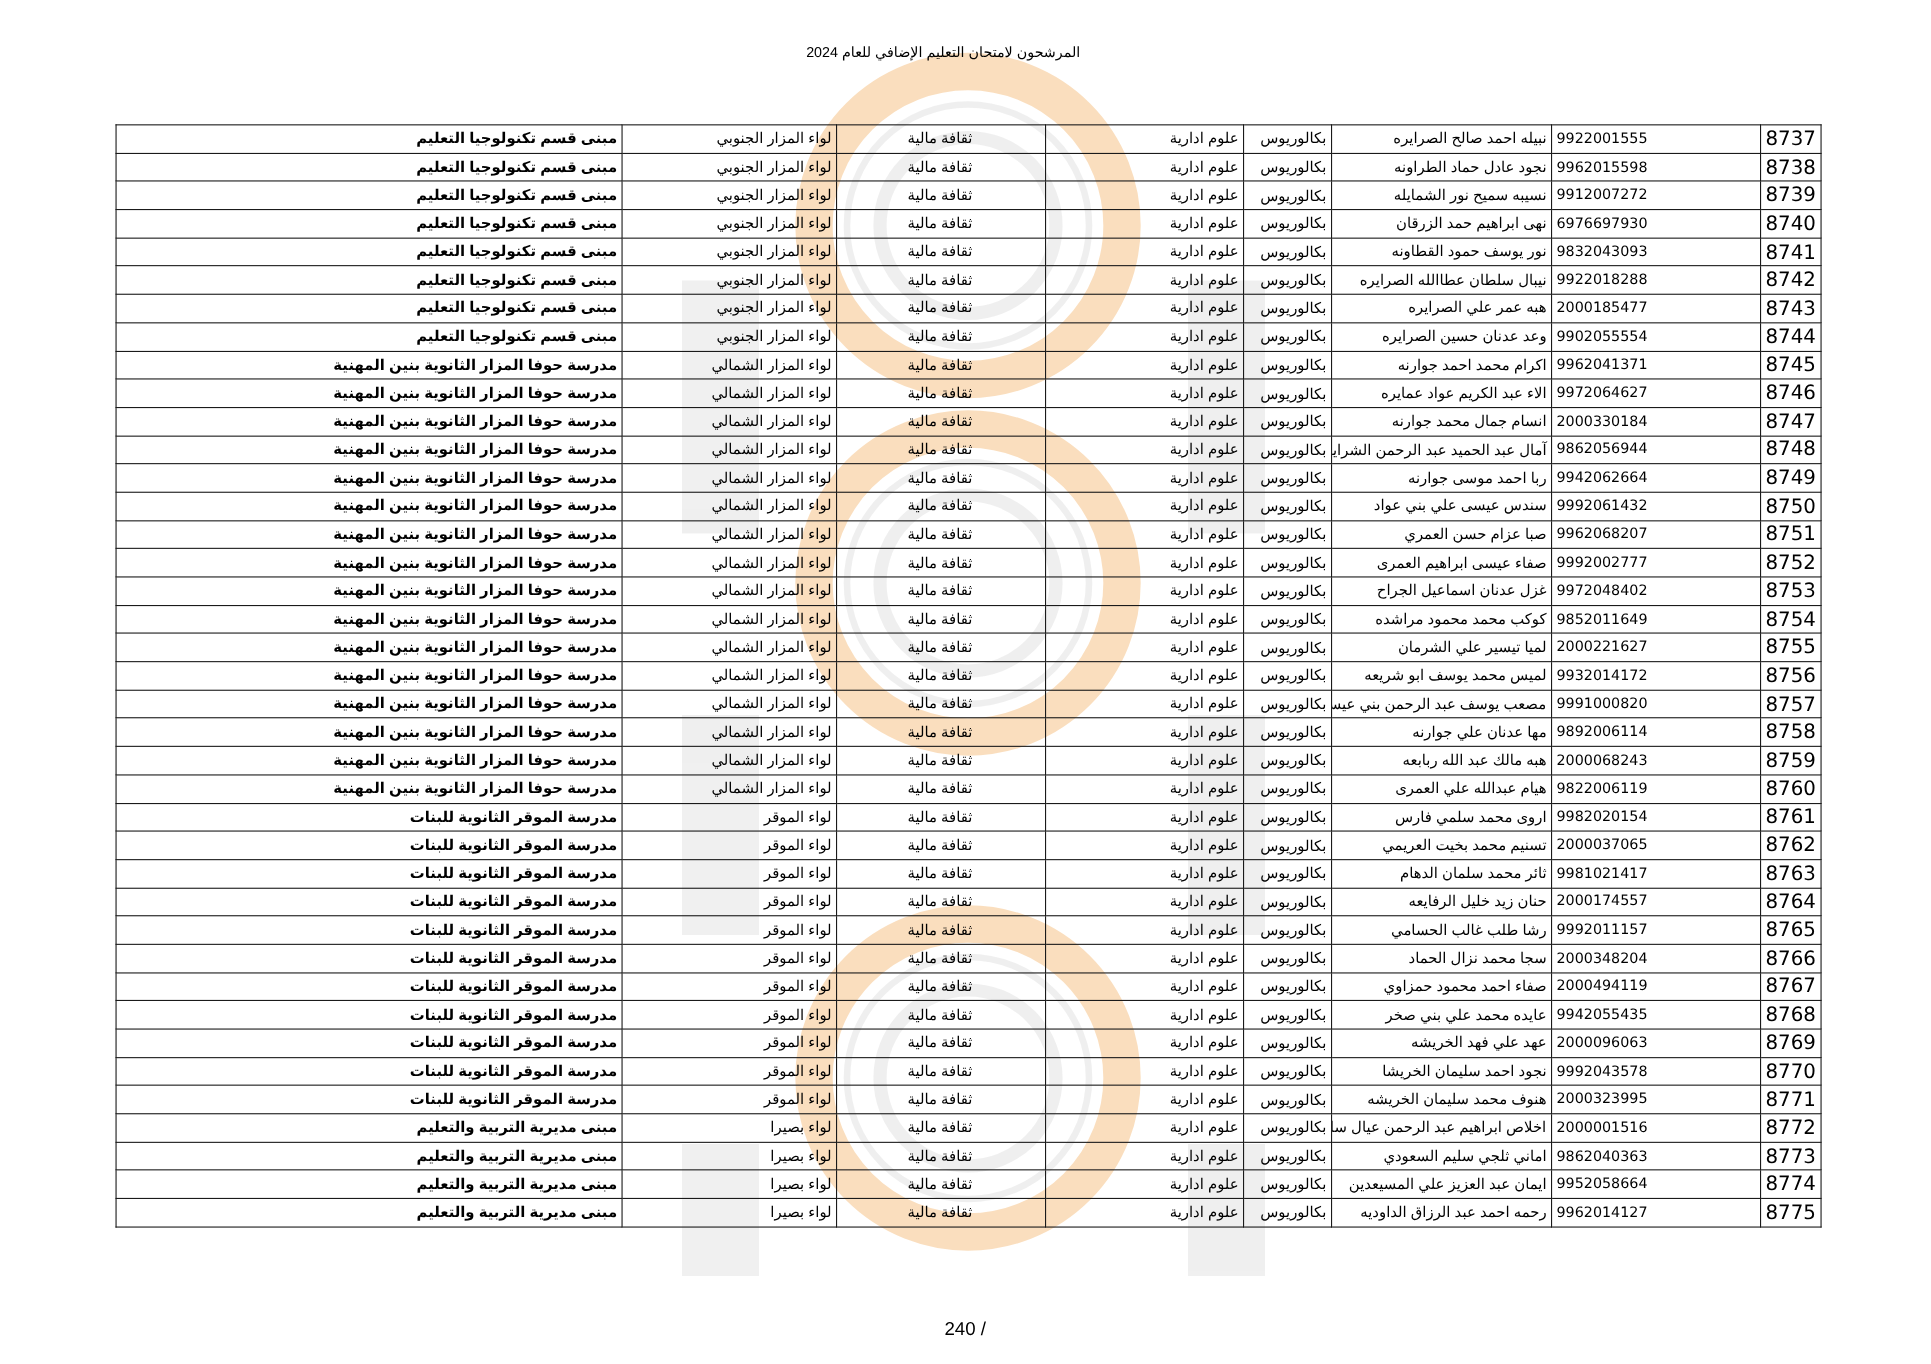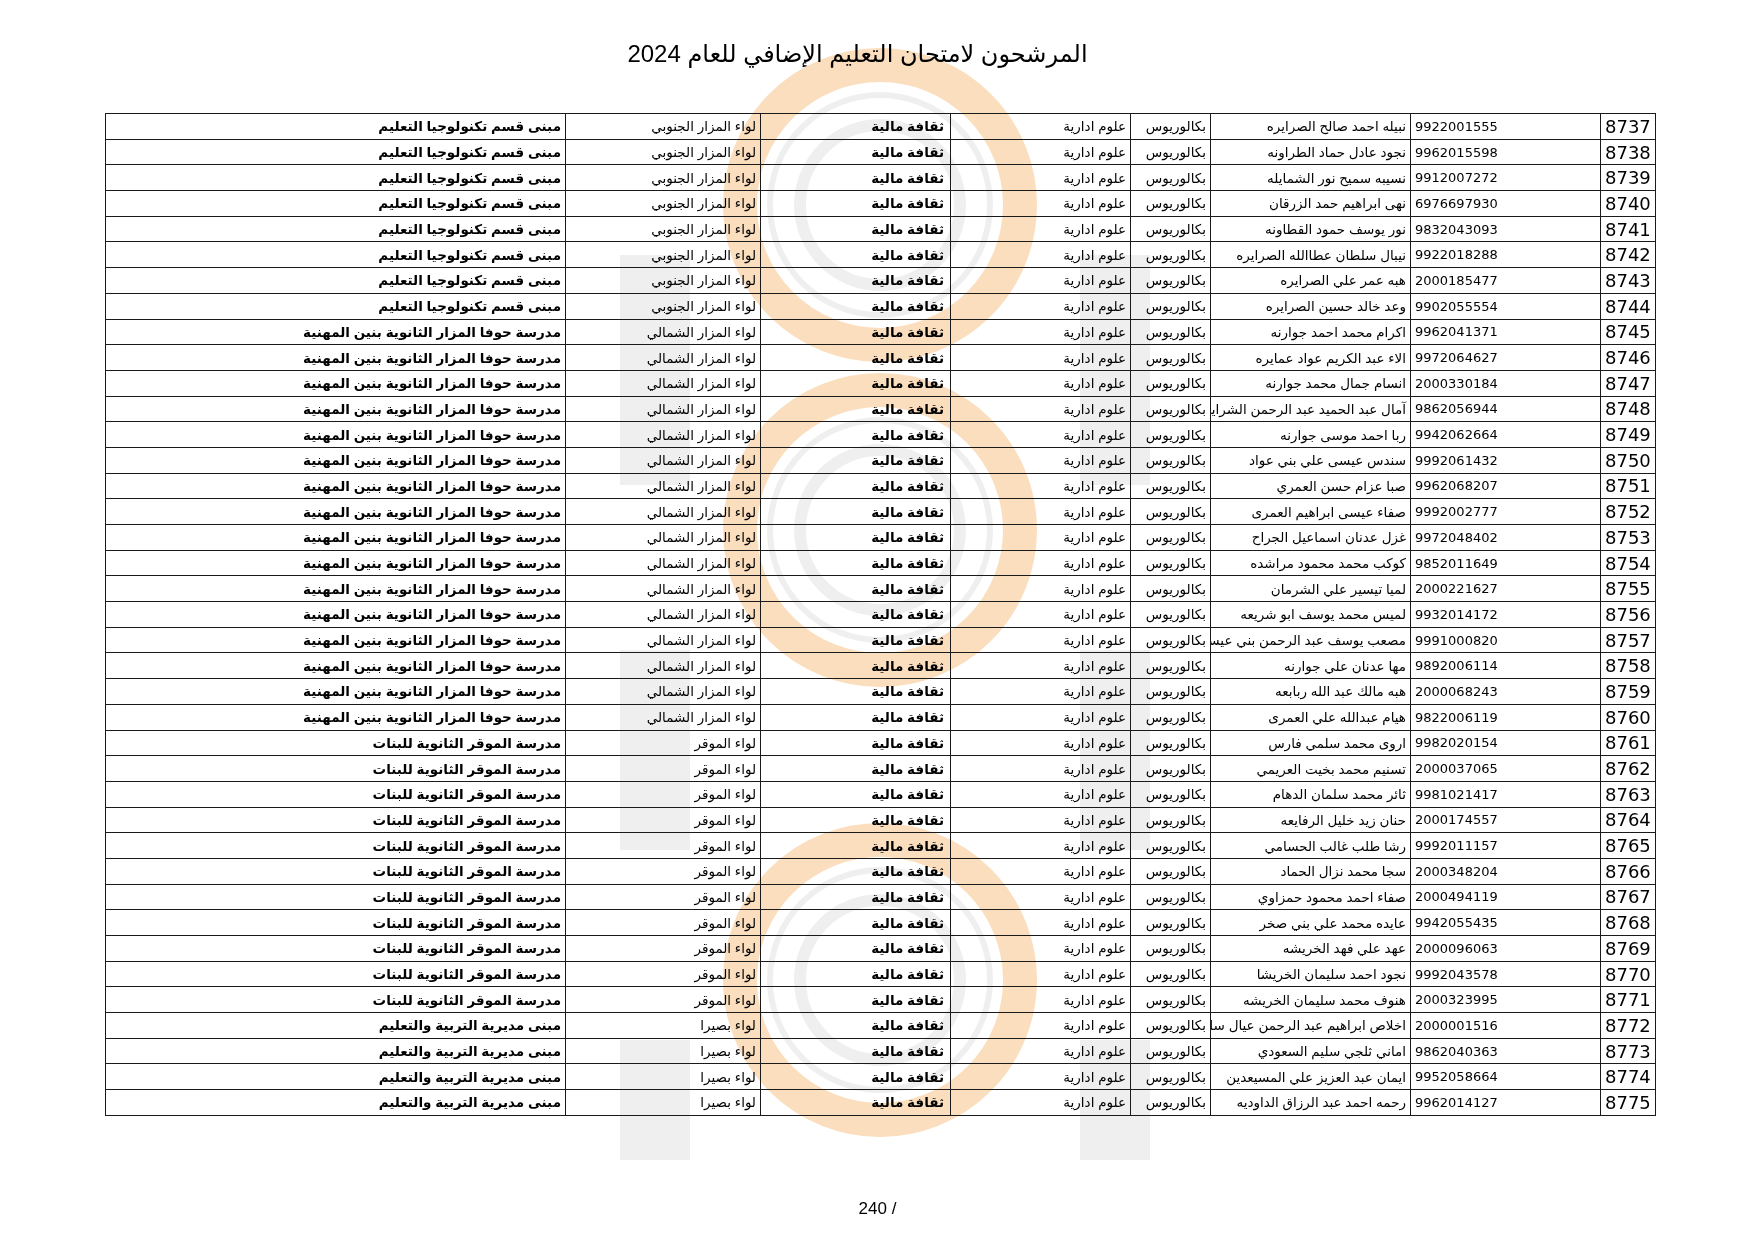--- a/index.html
+++ b/index.html
@@ -14,21 +14,21 @@
       overflow: hidden;
       font-family: "Liberation Sans", "DejaVu Sans", sans-serif;
       color: #000;
     }
     .page-title {
       position: absolute;
       top: 40px;
       left: 0;
       width: 1715px;
       text-align: center;
-      font-size: 24px;
+      font-size: 13px;
       direction: rtl;
       z-index: 3;
     }
     .watermark {
       position: absolute;
       left: 0; top: 0;
       width: 1755px; height: 1240px;
       pointer-events: none;
       z-index: 0;
     }
@@ -47,21 +47,21 @@
       border: 1px solid #1a1a1a;
       height: 24.7px;
       padding: 0 4px;
       font-size: 13.5px;
       white-space: nowrap;
       overflow: hidden;
       vertical-align: middle;
     }
     td.c-school { direction: rtl; text-align: right; font-weight: bold; }
     td.c-district { direction: rtl; text-align: right; }
-    td.c-subject { direction: rtl; text-align: right; font-weight: bold; padding-right: 6px; margin-left: 15px; }
+    td.c-subject { direction: rtl; text-align: center; font-weight: normal; padding-right: 6px; margin-left: 15px; }
     td.c-major { direction: rtl; text-align: right; border-left: none; }
     td.c-degree { direction: rtl; text-align: right; padding-left: 24px; }
     td.c-name { direction: rtl; text-align: right; }
     td.c-nid { text-align: left; font-family: "DejaVu Sans", sans-serif; font-size: 13px; padding-right: 6px; }
     td.c-seq { text-align: right; font-family: "DejaVu Sans", sans-serif; font-size: 18px; padding-right: 6px; }
     .page-number {
       position: absolute;
       top: 1181px;
       left: 0;
       width: 1755px;
@@ -183,21 +183,21 @@
         <td class="c-name">هبه عمر علي الصرايره</td>
         <td class="c-nid">2000185477</td>
         <td class="c-seq">8743</td>
       </tr>
       <tr>
         <td class="c-school">مبنى قسم تكنولوجيا  التعليم</td>
         <td class="c-district">لواء المزار الجنوبي</td>
         <td class="c-subject">ثقافة مالية</td>
         <td class="c-major">علوم ادارية</td>
         <td class="c-degree">بكالوريوس</td>
-        <td class="c-name">وعد خالد حسين الصرايره</td>
+        <td class="c-name">وعد عدنان حسين الصرايره</td>
         <td class="c-nid">9902055554</td>
         <td class="c-seq">8744</td>
       </tr>
       <tr>
         <td class="c-school">مدرسة حوفا المزار الثانوية بنين المهنية</td>
         <td class="c-district">لواء المزار الشمالي</td>
         <td class="c-subject">ثقافة مالية</td>
         <td class="c-major">علوم ادارية</td>
         <td class="c-degree">بكالوريوس</td>
         <td class="c-name">اكرام محمد احمد جوارنه</td>

